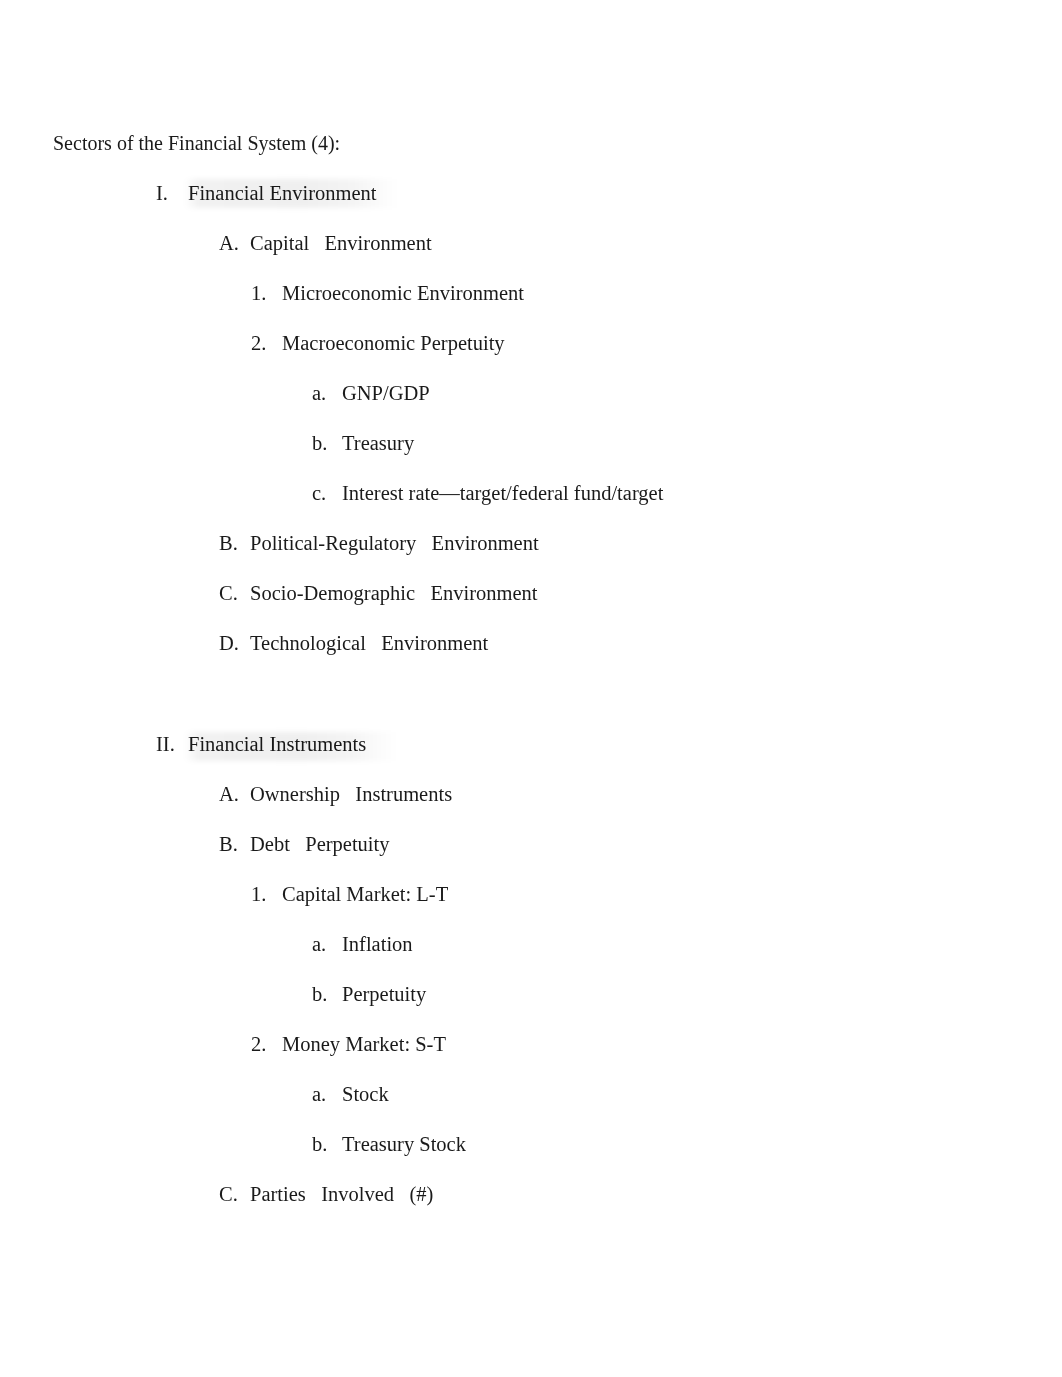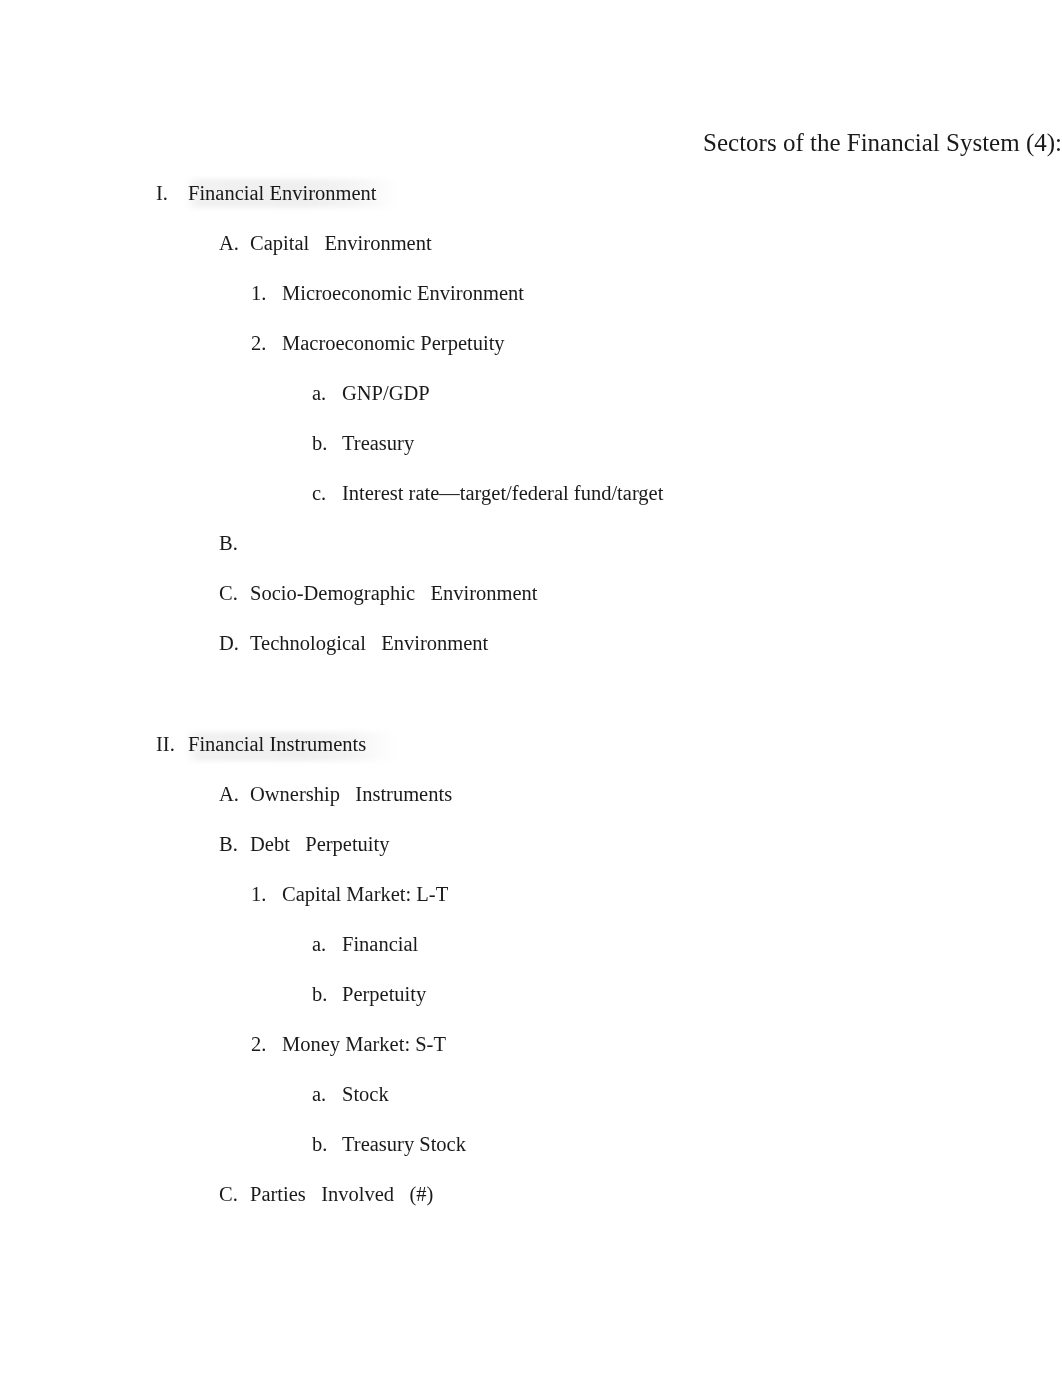--- a/index.html
+++ b/index.html
@@ -34,22 +34,21 @@
     align-items: baseline;
     font-size: 20.5px;
     line-height: 24px;
     white-space: pre;
   }
 
   
   .title-line {
     margin-left: 53px;
     margin-top: 131px;
-    font-size: 25px;
-    justify-content: flex-end;
+    font-size: 20px;
   }
 
   
   .marker {
     flex: 0 0 auto;
     text-align: left;
   }
 
   .text {
     flex: 0 0 auto;
@@ -149,20 +148,21 @@
     <div class="gap"></div>
 
     <div class="line lvl4">
       <span class="marker">c.</span>
       <span class="text">Interest rate—target/federal fund/target</span>
     </div>
     <div class="gap"></div>
 
     <div class="line lvl2">
       <span class="marker">B.</span>
+      <span class="text">Political-Regulatory   Environment</span>
     </div>
     <div class="gap"></div>
 
     <div class="line lvl2">
       <span class="marker">C.</span>
       <span class="text">Socio-Demographic   Environment</span>
     </div>
     <div class="gap"></div>
 
     <div class="line lvl2">
@@ -191,21 +191,21 @@
     <div class="gap"></div>
 
     <div class="line lvl3">
       <span class="marker">1.</span>
       <span class="text">Capital Market: L-T</span>
     </div>
     <div class="gap"></div>
 
     <div class="line lvl4">
       <span class="marker">a.</span>
-      <span class="text">Financial</span>
+      <span class="text">Inflation</span>
     </div>
     <div class="gap"></div>
 
     <div class="line lvl4">
       <span class="marker">b.</span>
       <span class="text">Perpetuity</span>
     </div>
     <div class="gap"></div>
 
     <div class="line lvl3">

